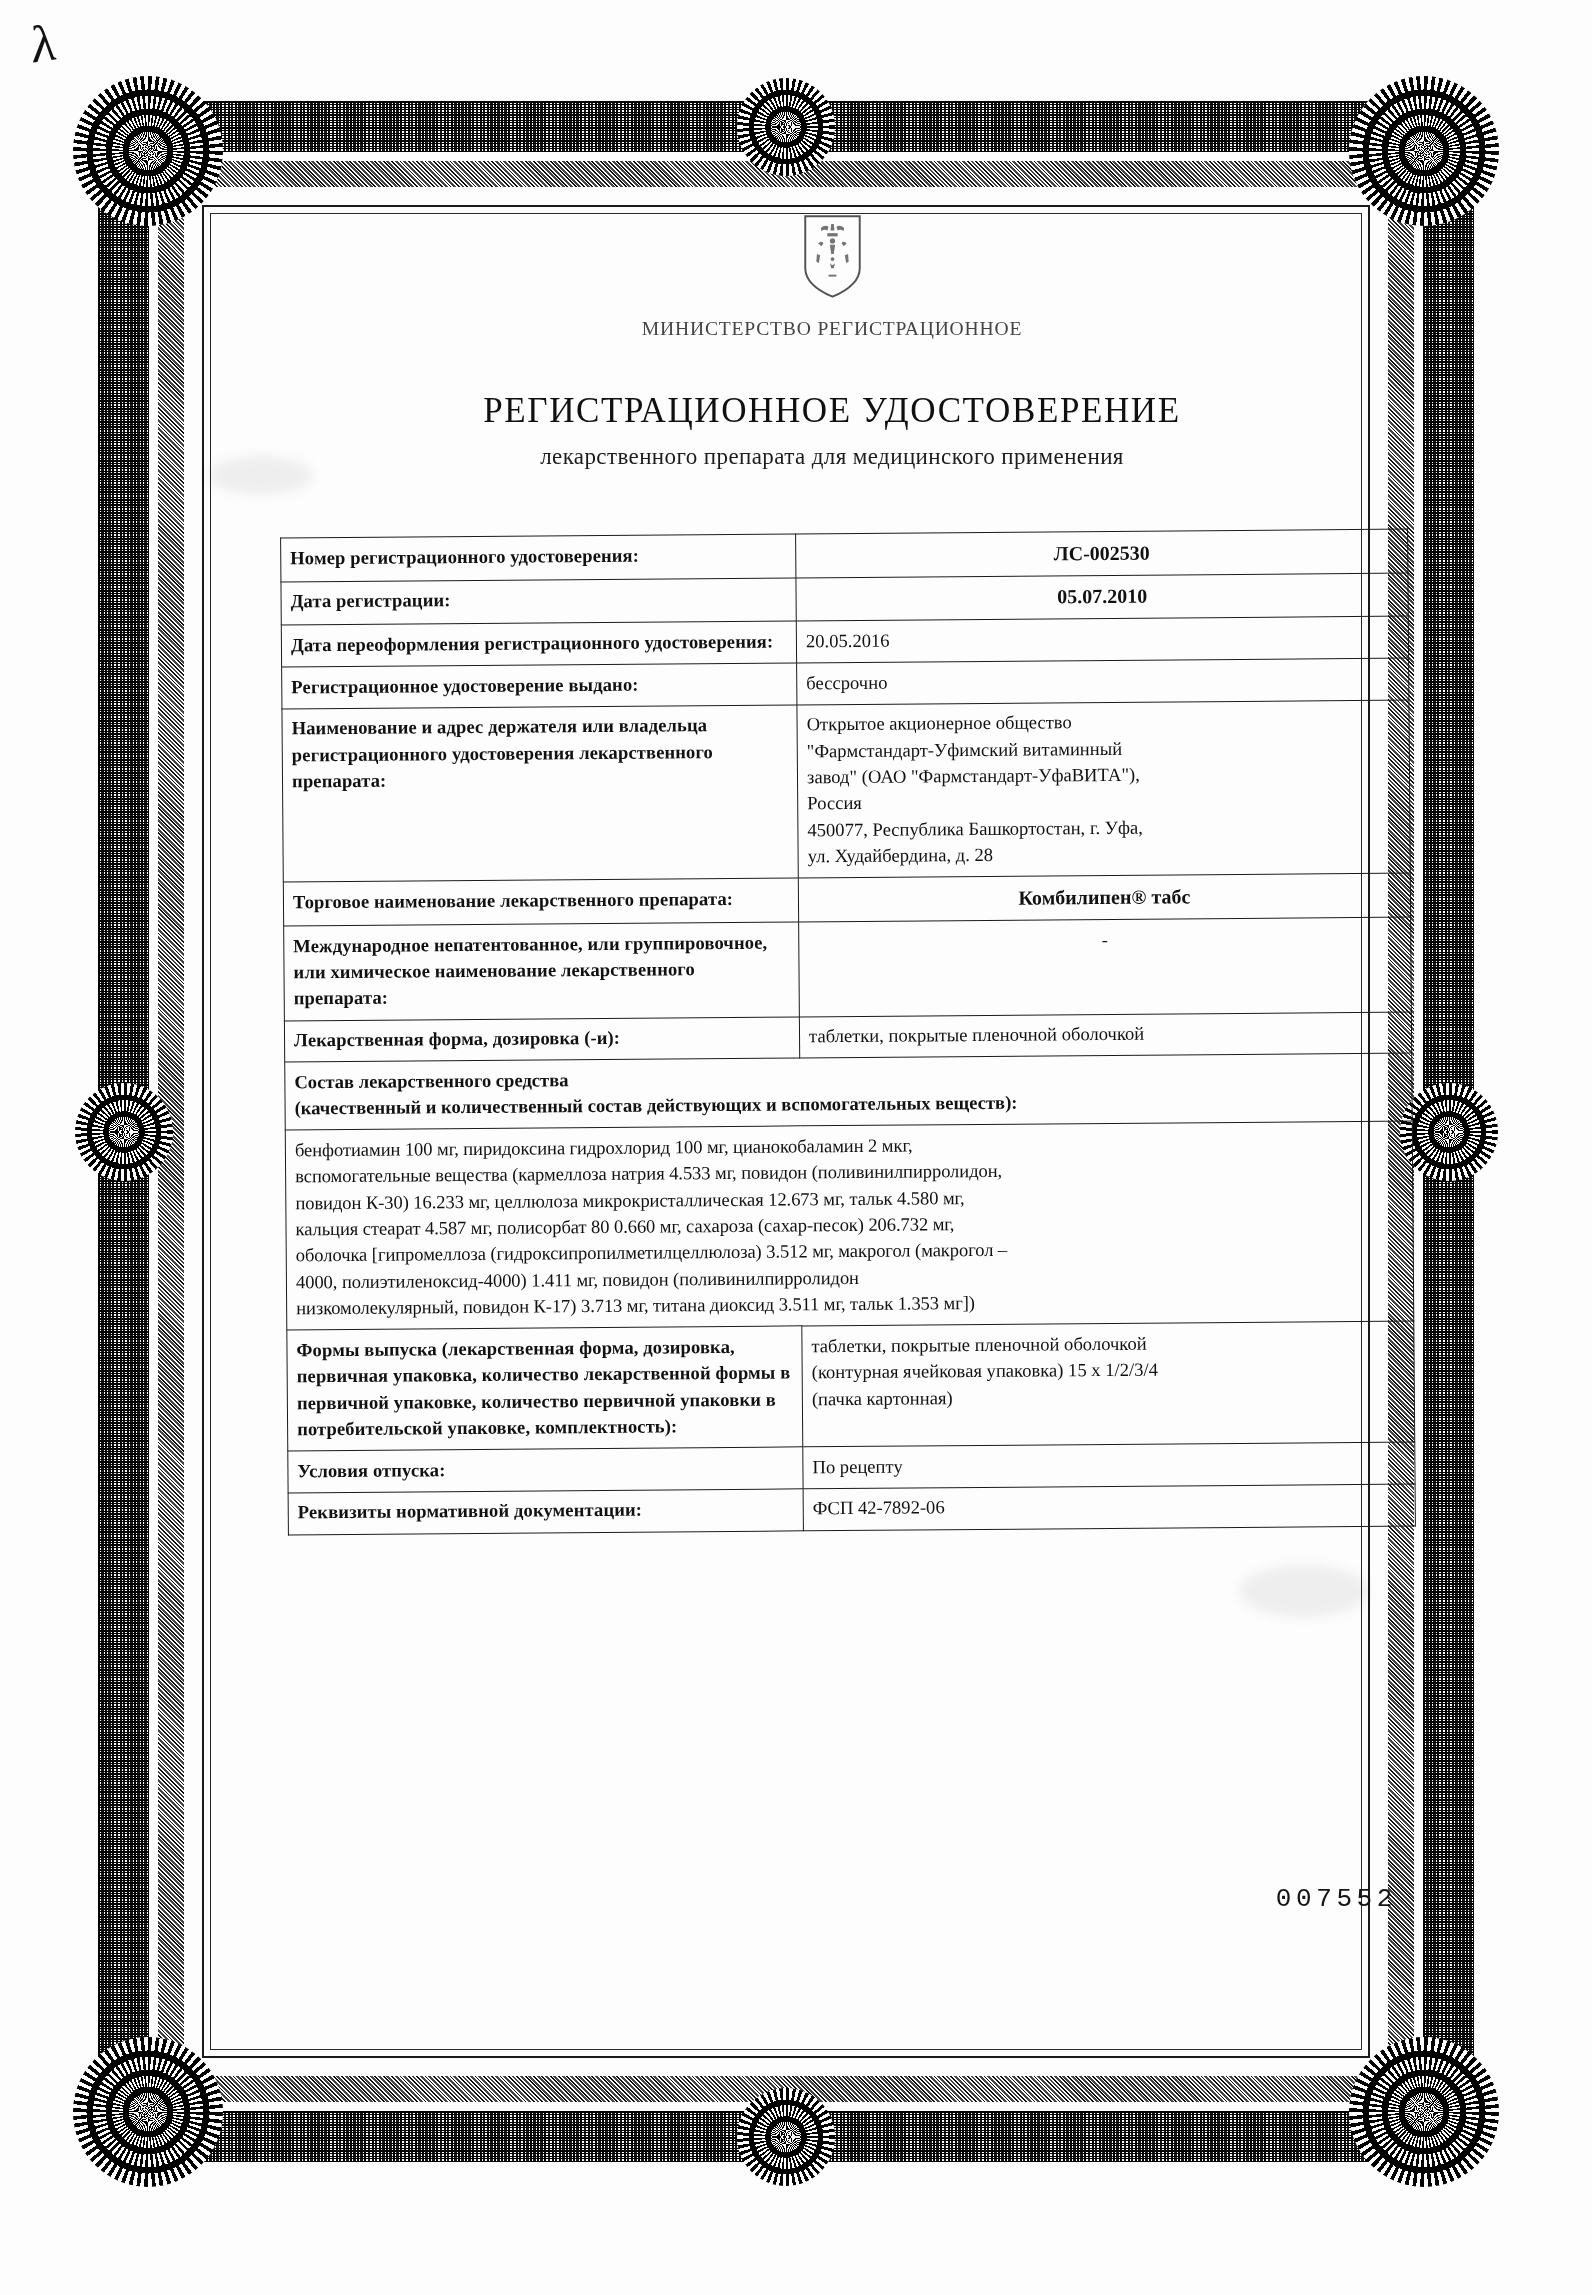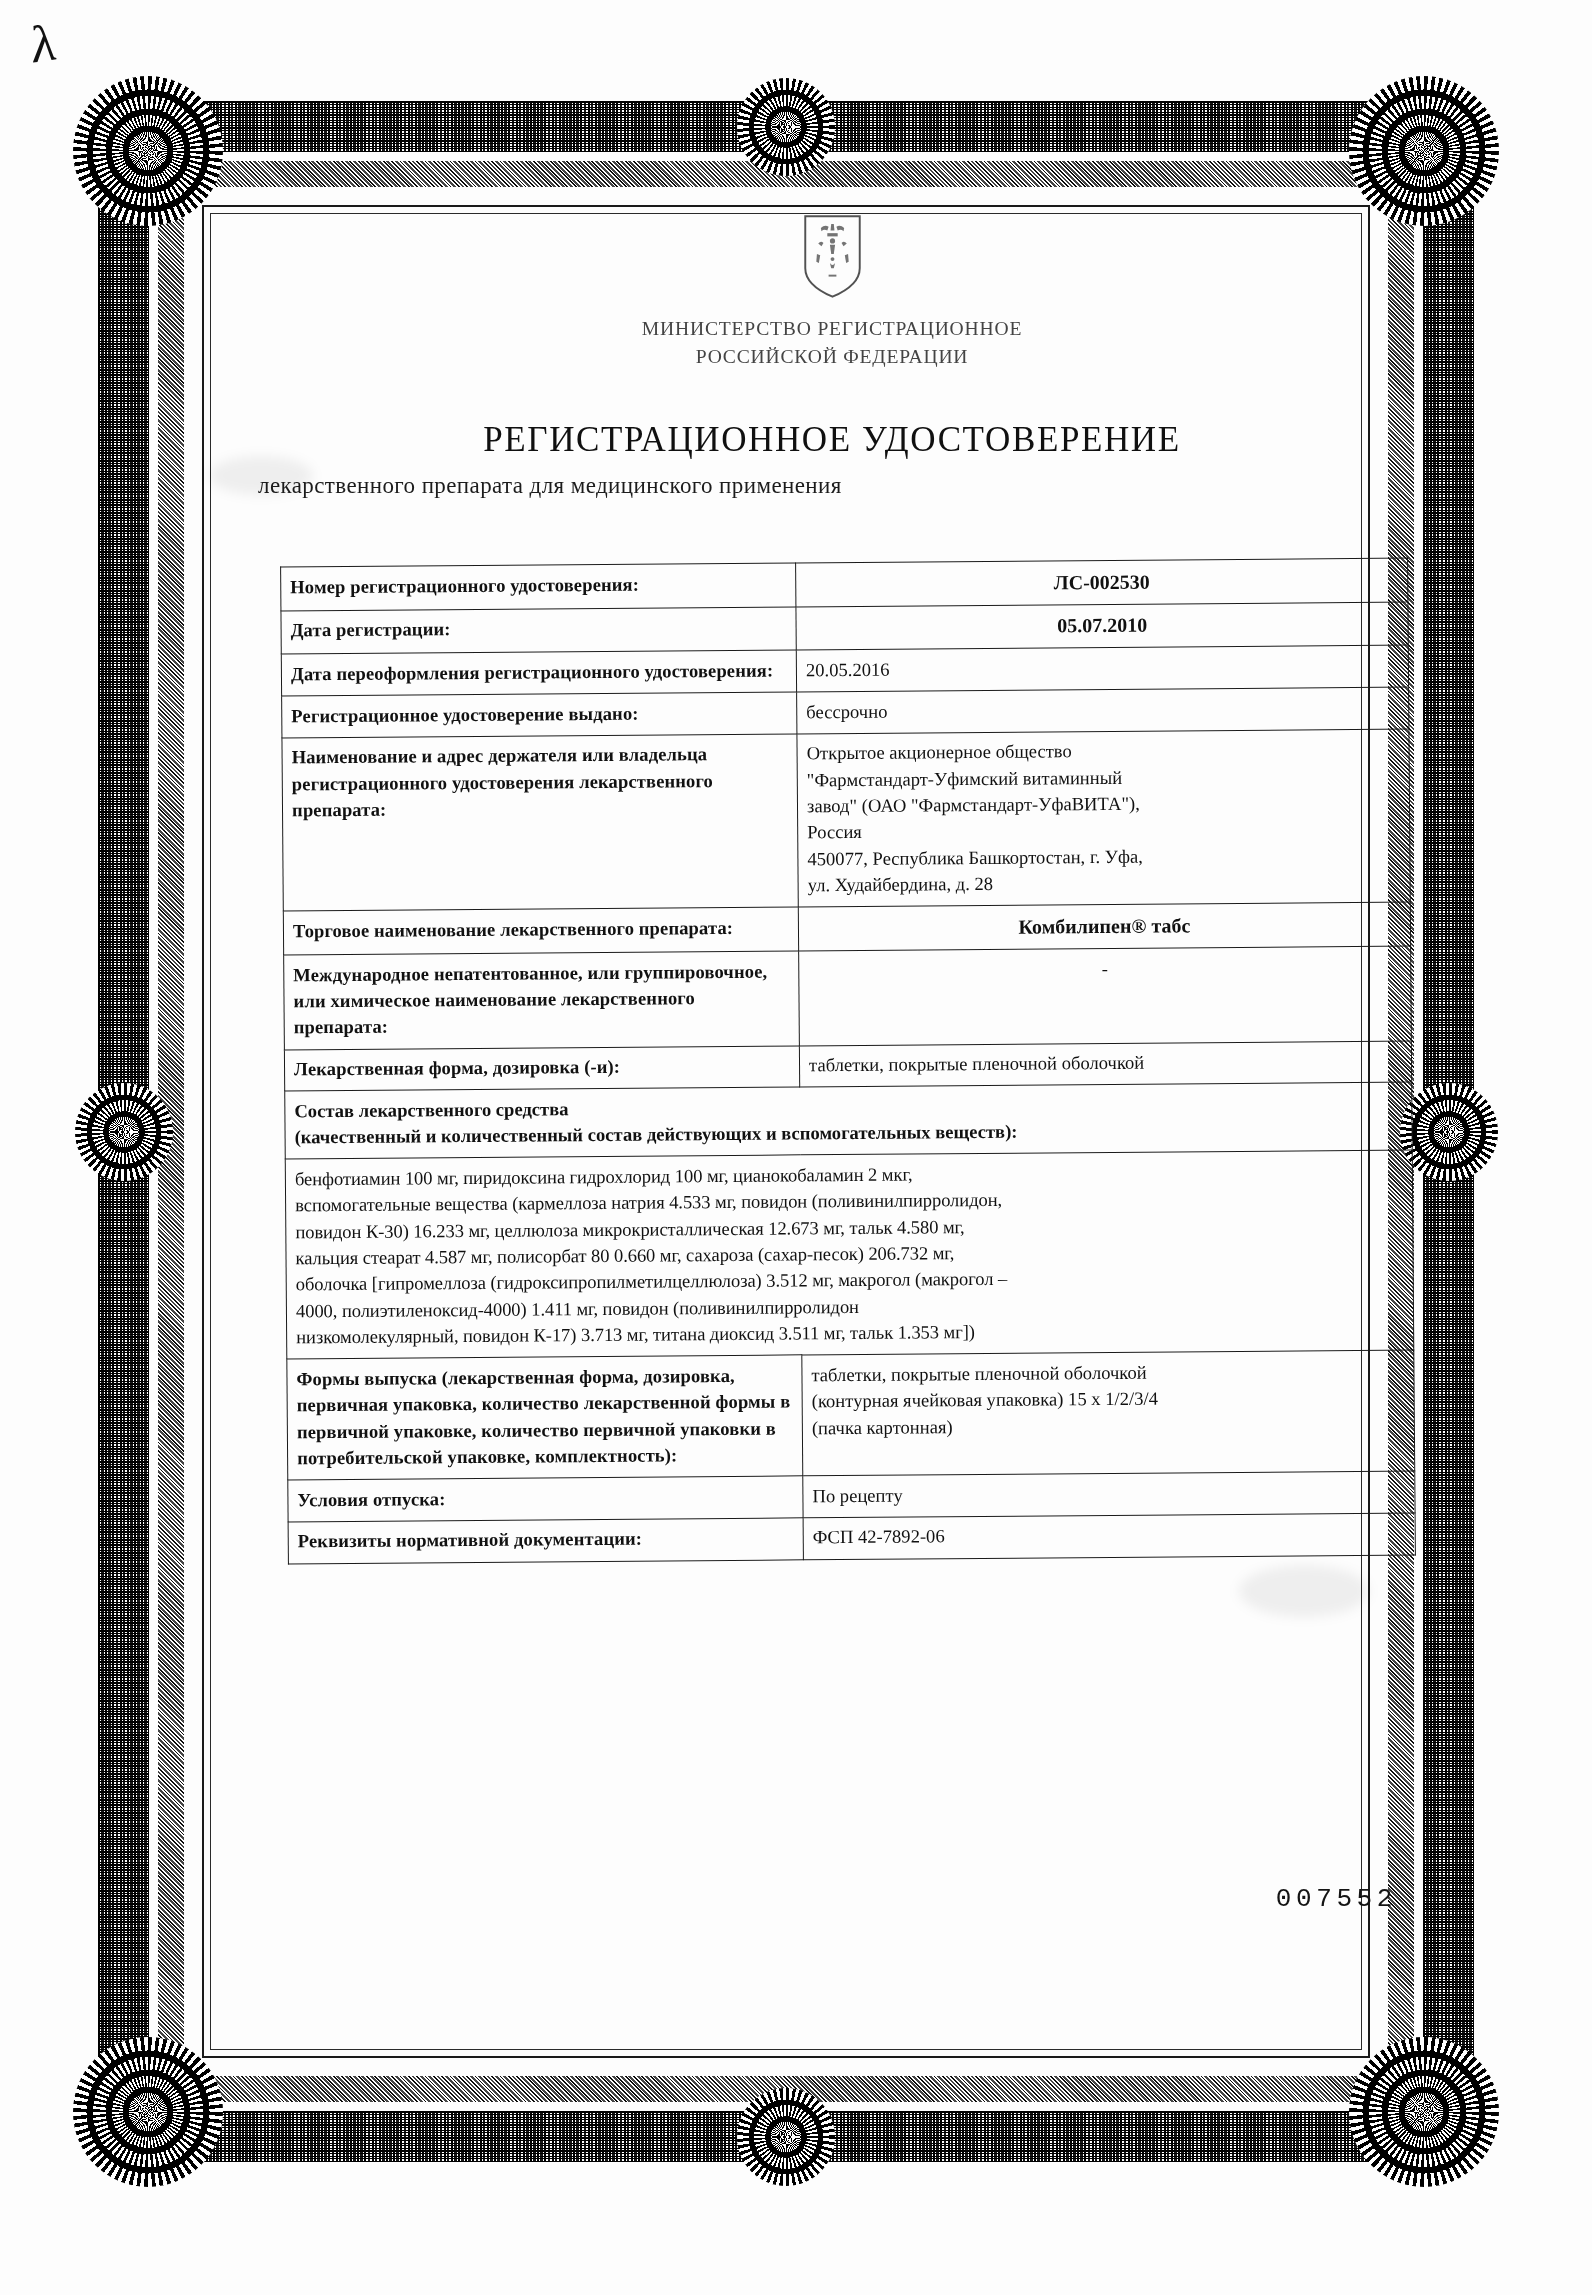--- a/index.html
+++ b/index.html
@@ -129,20 +129,21 @@
 
   .doc-title{
     text-align:center;
     font-size:35px;
     letter-spacing:1.6px;
     color:#101010;
     margin-bottom:13px;
     font-weight:400;
   }
   .doc-sub{
+    text-align:center;
     font-size:23px;
     color:#1c1c1c;
     letter-spacing:0.4px;
     margin-bottom:63px;
     font-weight:400;
   }
 
   
   table.cert{
     border-collapse:collapse;
@@ -233,21 +234,20 @@
         <circle cx="48" cy="68" r="3"></circle>
         <path d="M44 74 q4 6 8 0 l-2 8 h-4 z"></path>
         <path d="M24 60 l5 2 l-2 12 l-4 -2 z"></path>
         <path d="M72 60 l-5 2 l2 12 l4 -2 z"></path>
         <rect x="42" y="92" width="12" height="3"></rect>
       </g>
     </svg>
 
     <div class="ministry">
       <span>МИНИСТЕРСТВО РЕГИСТРАЦИОННОЕ</span>
-      <span class="l2">РОССИЙСКОЙ ФЕДЕРАЦИИ</span>
     </div>
 
     <div class="doc-title">РЕГИСТРАЦИОННОЕ УДОСТОВЕРЕНИЕ</div>
     <div class="doc-sub">лекарственного препарата для медицинского применения</div>
 
     <table class="cert">
       <tbody>
         <tr>
           <td class="lbl">Номер регистрационного удостоверения:</td>
           <td class="val center">ЛС-002530</td>

